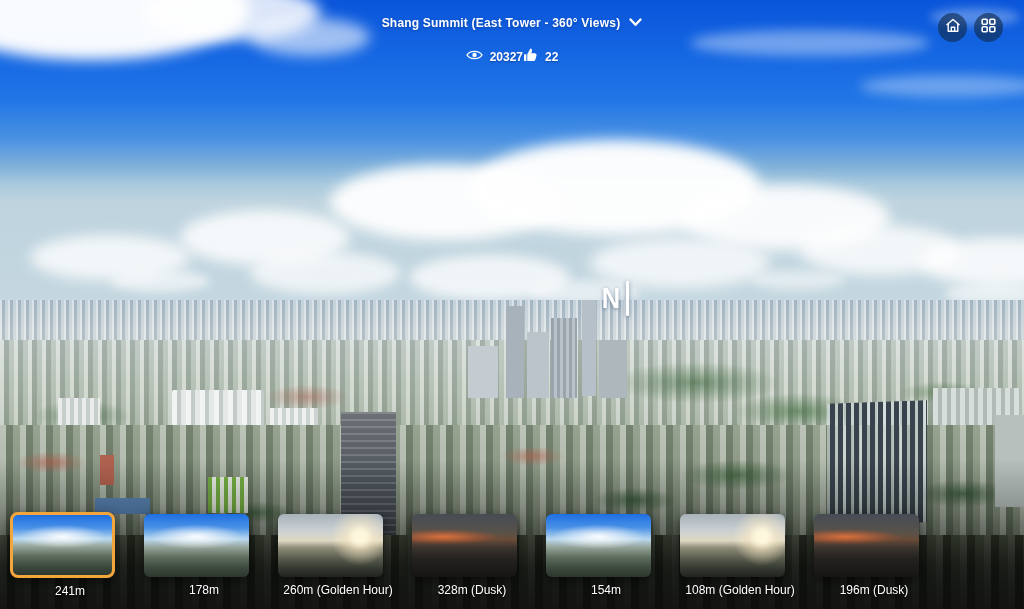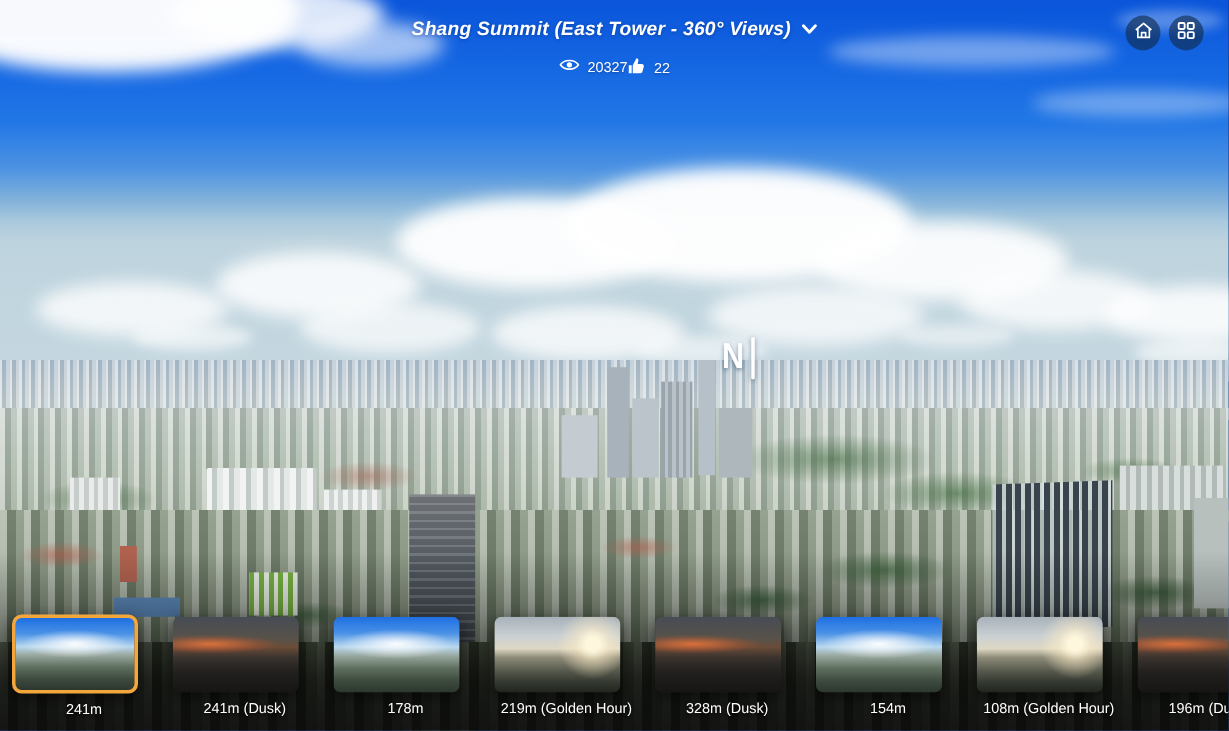--- a/index.html
+++ b/index.html
@@ -93,27 +93,27 @@
     background:repeating-linear-gradient(90deg,#76b043 0 4px,#e8efe4 4px 8px);}
   .b-blue-roof{left:95px;top:498px;width:55px;height:16px;z-index:7;background:#5b87b8;}
   .b-red-spire{left:100px;top:455px;width:14px;height:30px;z-index:7;background:#b0624f;}
 
   .bottom-fade{position:absolute;left:0;bottom:0;width:1024px;height:150px;z-index:8;
     background:linear-gradient(180deg,rgba(0,0,0,0) 0%,rgba(0,0,0,.25) 35%,rgba(0,0,0,.62) 72%,rgba(10,10,10,.8) 100%);}
 
   
   .title-bar{position:absolute;left:0;top:16px;width:100%;display:flex;
     justify-content:center;z-index:10;}
-  .title-btn{display:flex;align-items:center;gap:9px;color:#fff;font-size:16px;
+  .title-btn{display:flex;align-items:center;gap:9px;color:#fff;font-size:12px;
     font-weight:600;letter-spacing:.2px;cursor:pointer;
-    text-shadow:0 1px 3px rgba(0,30,90,.4);font-style:italic;}
+    text-shadow:0 1px 3px rgba(0,30,90,.4);}
   .chev{display:inline-block;}
   .stats-row{position:absolute;left:0;top:48px;width:100%;display:flex;
-    justify-content:center;align-items:flex-start;z-index:10;color:#fff;font-size:12px;
-    font-weight:400;text-shadow:0 1px 2px rgba(0,30,90,.45);}
+    justify-content:center;align-items:center;z-index:10;color:#fff;font-size:12px;
+    font-weight:700;text-shadow:0 1px 2px rgba(0,30,90,.45);}
   .stat{display:flex;align-items:center;gap:7px;}
   .topbar-right{position:absolute;top:13px;right:21px;display:flex;gap:7px;z-index:10;}
   .circle-btn{width:29px;height:29px;border-radius:50%;background:rgba(16,42,74,.62);
     display:flex;align-items:center;justify-content:center;cursor:pointer;}
 
   
   .compass{position:absolute;left:600px;top:281px;z-index:9;display:flex;align-items:flex-start;
     color:#fff;text-shadow:0 1px 4px rgba(30,60,90,.5);}
   .compass-n{font-size:30px;font-weight:700;line-height:34px;transform:scaleX(.85);}
   .compass-tick{width:3px;height:35px;background:#fff;margin-left:4px;border-radius:1px;
@@ -244,30 +244,26 @@
       </span>
     </div>
   </div>
 
   <div class="thumb-strip">
       <div class="thumb selected">
         <div class="pano day"></div>
         <div class="thumb-label">241m</div>
       </div>
       <div class="thumb">
-        <div class="pano dusk"></div>
-        <div class="thumb-label">241m (Dusk)</div>
-      </div>
-      <div class="thumb">
         <div class="pano day"></div>
         <div class="thumb-label">178m</div>
       </div>
       <div class="thumb">
         <div class="pano golden"></div>
-        <div class="thumb-label">219m (Golden Hour)</div>
+        <div class="thumb-label">260m (Golden Hour)</div>
       </div>
       <div class="thumb">
         <div class="pano dusk"></div>
         <div class="thumb-label">328m (Dusk)</div>
       </div>
       <div class="thumb">
         <div class="pano day"></div>
         <div class="thumb-label">154m</div>
       </div>
       <div class="thumb">

